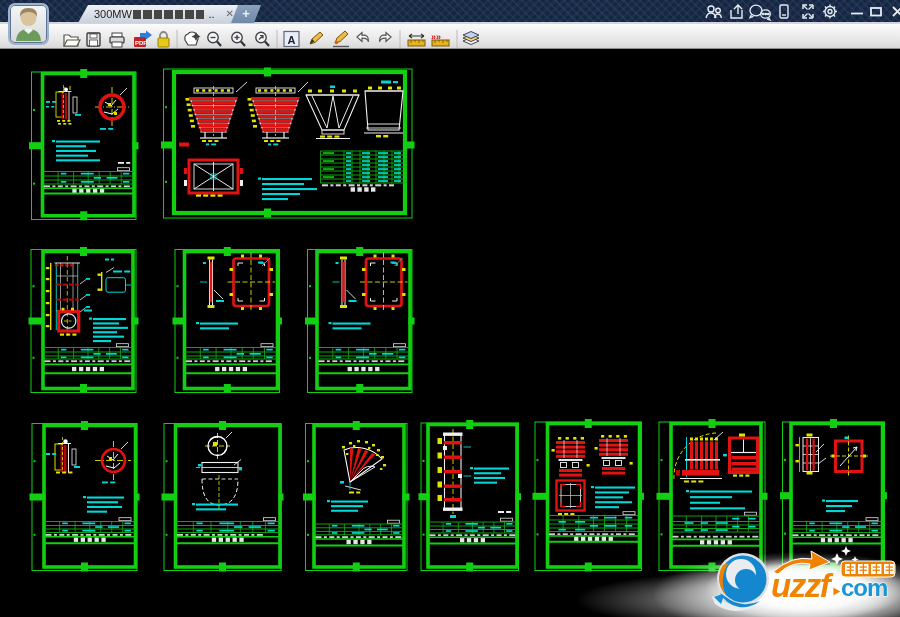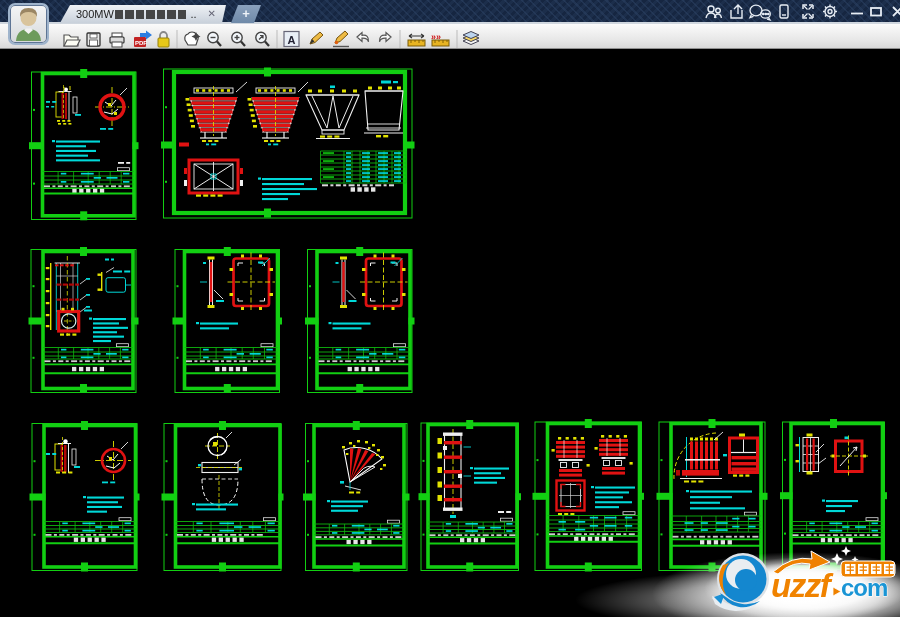--- a/index.html
+++ b/index.html
@@ -2,21 +2,21 @@
 <html><head>
 <meta charset="utf-8">
 <style>
 *{margin:0;padding:0;box-sizing:border-box}
 body{width:900px;height:617px;overflow:hidden;background:#000;font-family:"Liberation Sans",sans-serif}
 .titlebar{position:absolute;left:0;top:0;width:900px;height:23px;
  background:repeating-linear-gradient(45deg,rgba(44,66,100,0.5) 0 1.5px,rgba(0,0,0,0) 1.5px 6px),repeating-linear-gradient(315deg,#1c2e4b 0px,#1c2e4b 3px,#162641 3px,#162641 6px);}
 .tbnotch{position:absolute;left:0;top:22px;width:900px;height:2px;background:#cfd6de;}
 .avatar{position:absolute;left:8px;top:3px;width:41px;height:42px;border-radius:7px;
  background:linear-gradient(#f4f5f6,#d6d9dc);border:2px solid #9fb4cc;box-shadow:0 0 0 1px #5d7494 inset;z-index:5}
-.tab{position:absolute;left:60px;top:5px;width:166px;height:18px;
+.tab{position:absolute;left:78px;top:5px;width:166px;height:18px;
  background:linear-gradient(#eef1f5,#c9d1db);clip-path:polygon(10px 0,100% 0,calc(100% - 4px) 100%,0 100%);
  color:#1c1c1c;font-size:11px;line-height:18px;padding-left:16px;white-space:nowrap}
 .tab .cjkblk{display:inline-block;width:8.5px;height:9.5px;background:#464646;margin:0 1px;vertical-align:-1px}
 .tab .x{position:absolute;right:10px;top:0;color:#667;font-size:10px}
 .plustab{position:absolute;left:231px;top:5px;width:30px;height:18px;background:linear-gradient(#8ba1bc,#6f8aa9);
  clip-path:polygon(7px 0,100% 0,calc(100% - 7px) 100%,0 100%);color:#eef3f8;font-size:13px;font-weight:bold;
  text-align:center;line-height:17px}
 .toolbar{position:absolute;left:0;top:24px;width:900px;height:25px;
  background:linear-gradient(#fbfbfb,#e6e6e6 70%,#d9d9d9);border-bottom:1px solid #8f8f8f}
 .canvas{position:absolute;left:0;top:49px;width:900px;height:584px;background:#000}

